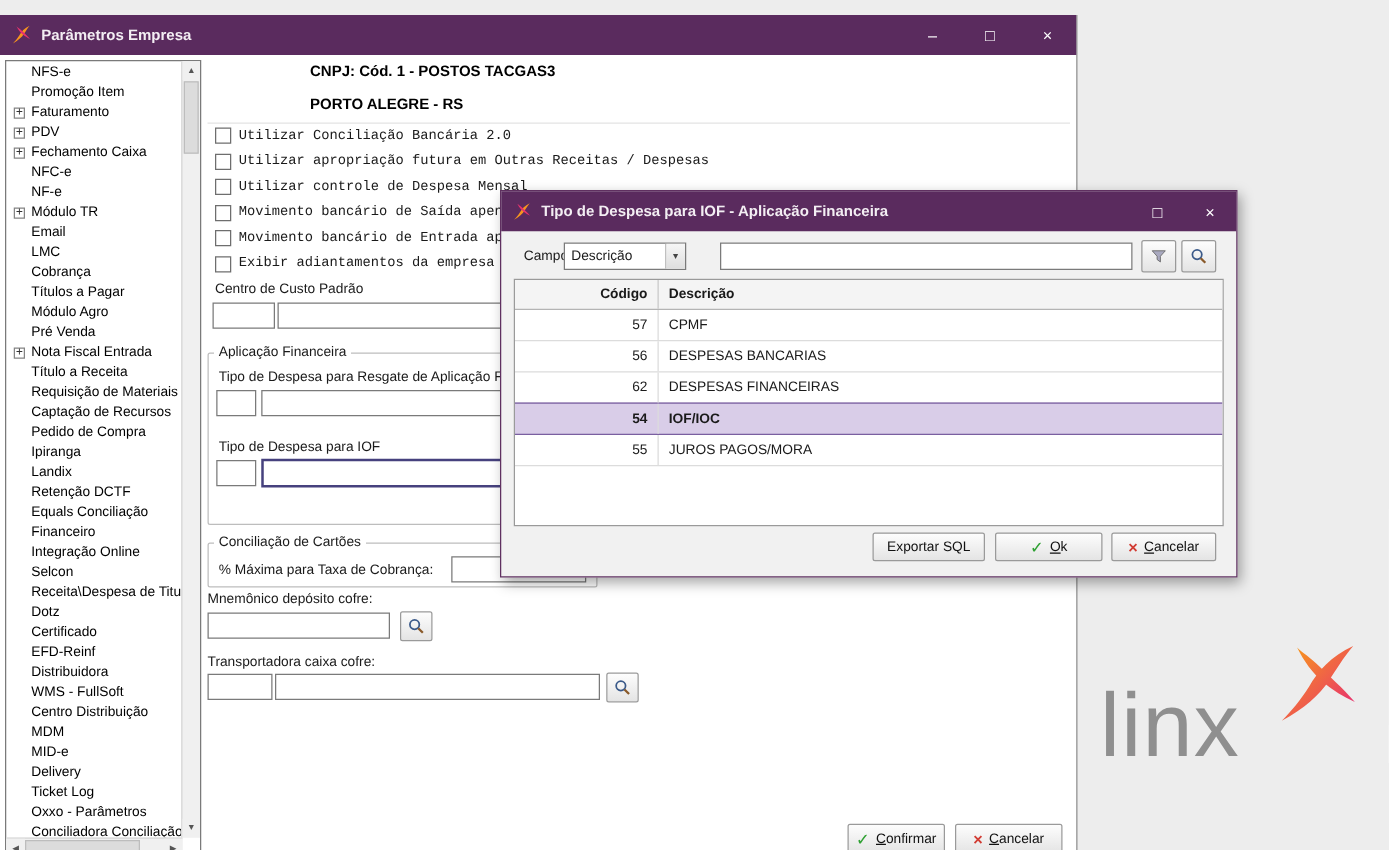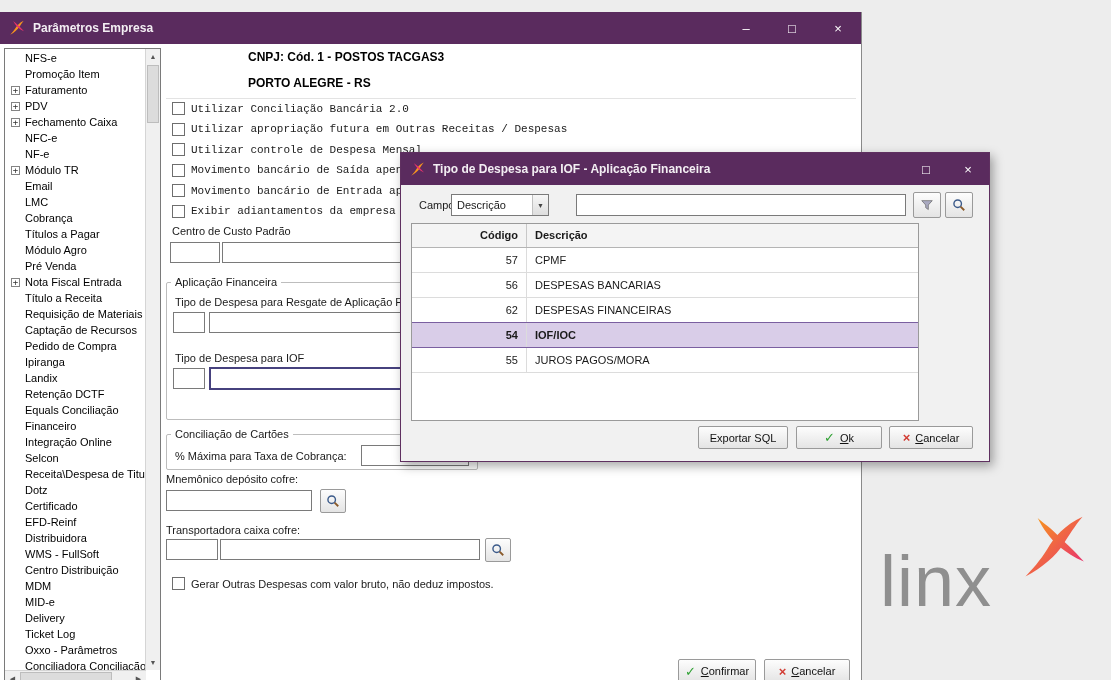--- a/index.html
+++ b/index.html
@@ -74,21 +74,21 @@
   .dlg-btns { margin-left:auto; display:flex; height:32px; }
   .dlg-btn { width:42px; height:32px; display:flex; align-items:center; justify-content:center; color:#fff; font-size:13px; }
   .campo-select { position:absolute; left:50px; top:41px; width:98px; height:22px; background:#fff; border:1px solid #7a7a7a;
                   display:flex; align-items:center; font-size:11px; }
   .campo-select .sel-text { padding-left:5px; flex:1; }
   .campo-select .sel-arrow { width:16px; height:100%; display:flex; align-items:center; justify-content:center;
                              color:#444; font-size:7px; background:linear-gradient(#f6f6f6,#dedede); border-left:1px solid #c0c0c0; }
   .dlg-input { position:absolute; left:175px; top:41px; width:330px; height:22px; background:#fff; border:1px solid #7a7a7a; font-size:11px; padding:0 4px; font-family:inherit; }
   .dlg-tool { position:absolute; top:39px; width:28px; height:26px; background:linear-gradient(#fdfdfd,#e4e4e4); border:1px solid #9a9a9a; border-radius:2px; display:flex; align-items:center; justify-content:center; }
 
-  .grid { position:absolute; left:10px; top:70px; width:508px; height:198px; background:#fff; border:1px solid #9a9a9a; overflow:hidden; }
+  .grid { position:absolute; left:10px; top:70px; width:568px; height:198px; background:#fff; border:1px solid #9a9a9a; overflow:hidden; }
   .grid-header { display:flex; height:24px; background:#f4f4f4; border-bottom:1px solid #b4b4b4; font-weight:bold; }
   .gh-codigo { width:115px; text-align:right; padding:5px 8px 0 0; border-right:1px solid #c8c8c8; }
   .gh-desc { flex:1; padding:5px 0 0 8px; }
   .grid-row { display:flex; height:25px; border-bottom:1px solid #dcdcdc; align-items:center; }
   .grid-row .cell { height:100%; display:flex; align-items:center; }
   .cell.codigo { width:115px; justify-content:flex-end; padding-right:8px; border-right:1px solid #dcdcdc; }
   .cell.descricao { flex:1; padding-left:8px; }
   .grid-row.selected { background:#d9cde8; border-top:1px solid #7a5fa0; border-bottom:1px solid #7a5fa0; font-weight:bold; height:26px; margin-top:-1px; }
 </style>
 </head>
@@ -362,24 +362,20 @@
   <div class="lbl" style="left:166px; top:512px;">Transportadora caixa cofre:</div>
   <input class="inp" style="left: 166px; top: 527px; width: 52px;">
   <input class="inp" style="left: 220px; top: 527px; width: 260px;">
   <div class="tool-btn" style="left:485px; top:526px;">
     <svg width="14" height="14" viewBox="0 0 16 16">
       <circle cx="6.5" cy="6.5" r="4.3" fill="none" stroke="#3b5a8a" stroke-width="1.6"></circle>
       <line x1="9.8" y1="9.8" x2="14" y2="14" stroke="#8a5a2a" stroke-width="2.1"></line>
     </svg>
   </div>
 
-  <div class="check-row" style="position:absolute; left:172px; top:565px;">
-    <span class="checkbox"></span>
-    <span class="check-label">Gerar Outras Despesas com valor bruto, não deduz impostos.</span>
-  </div>
 
   <div class="btn" style="left:678px; top:647px; width:78px; height:24px;">
     <span class="ico-check">✓</span>
     <span class="ak">Confirmar</span>
   </div>
   <div class="btn" style="left:764px; top:647px; width:86px; height:24px;">
     <span class="ico-x">×</span>
     <span class="ak">Cancelar</span>
   </div>
 

